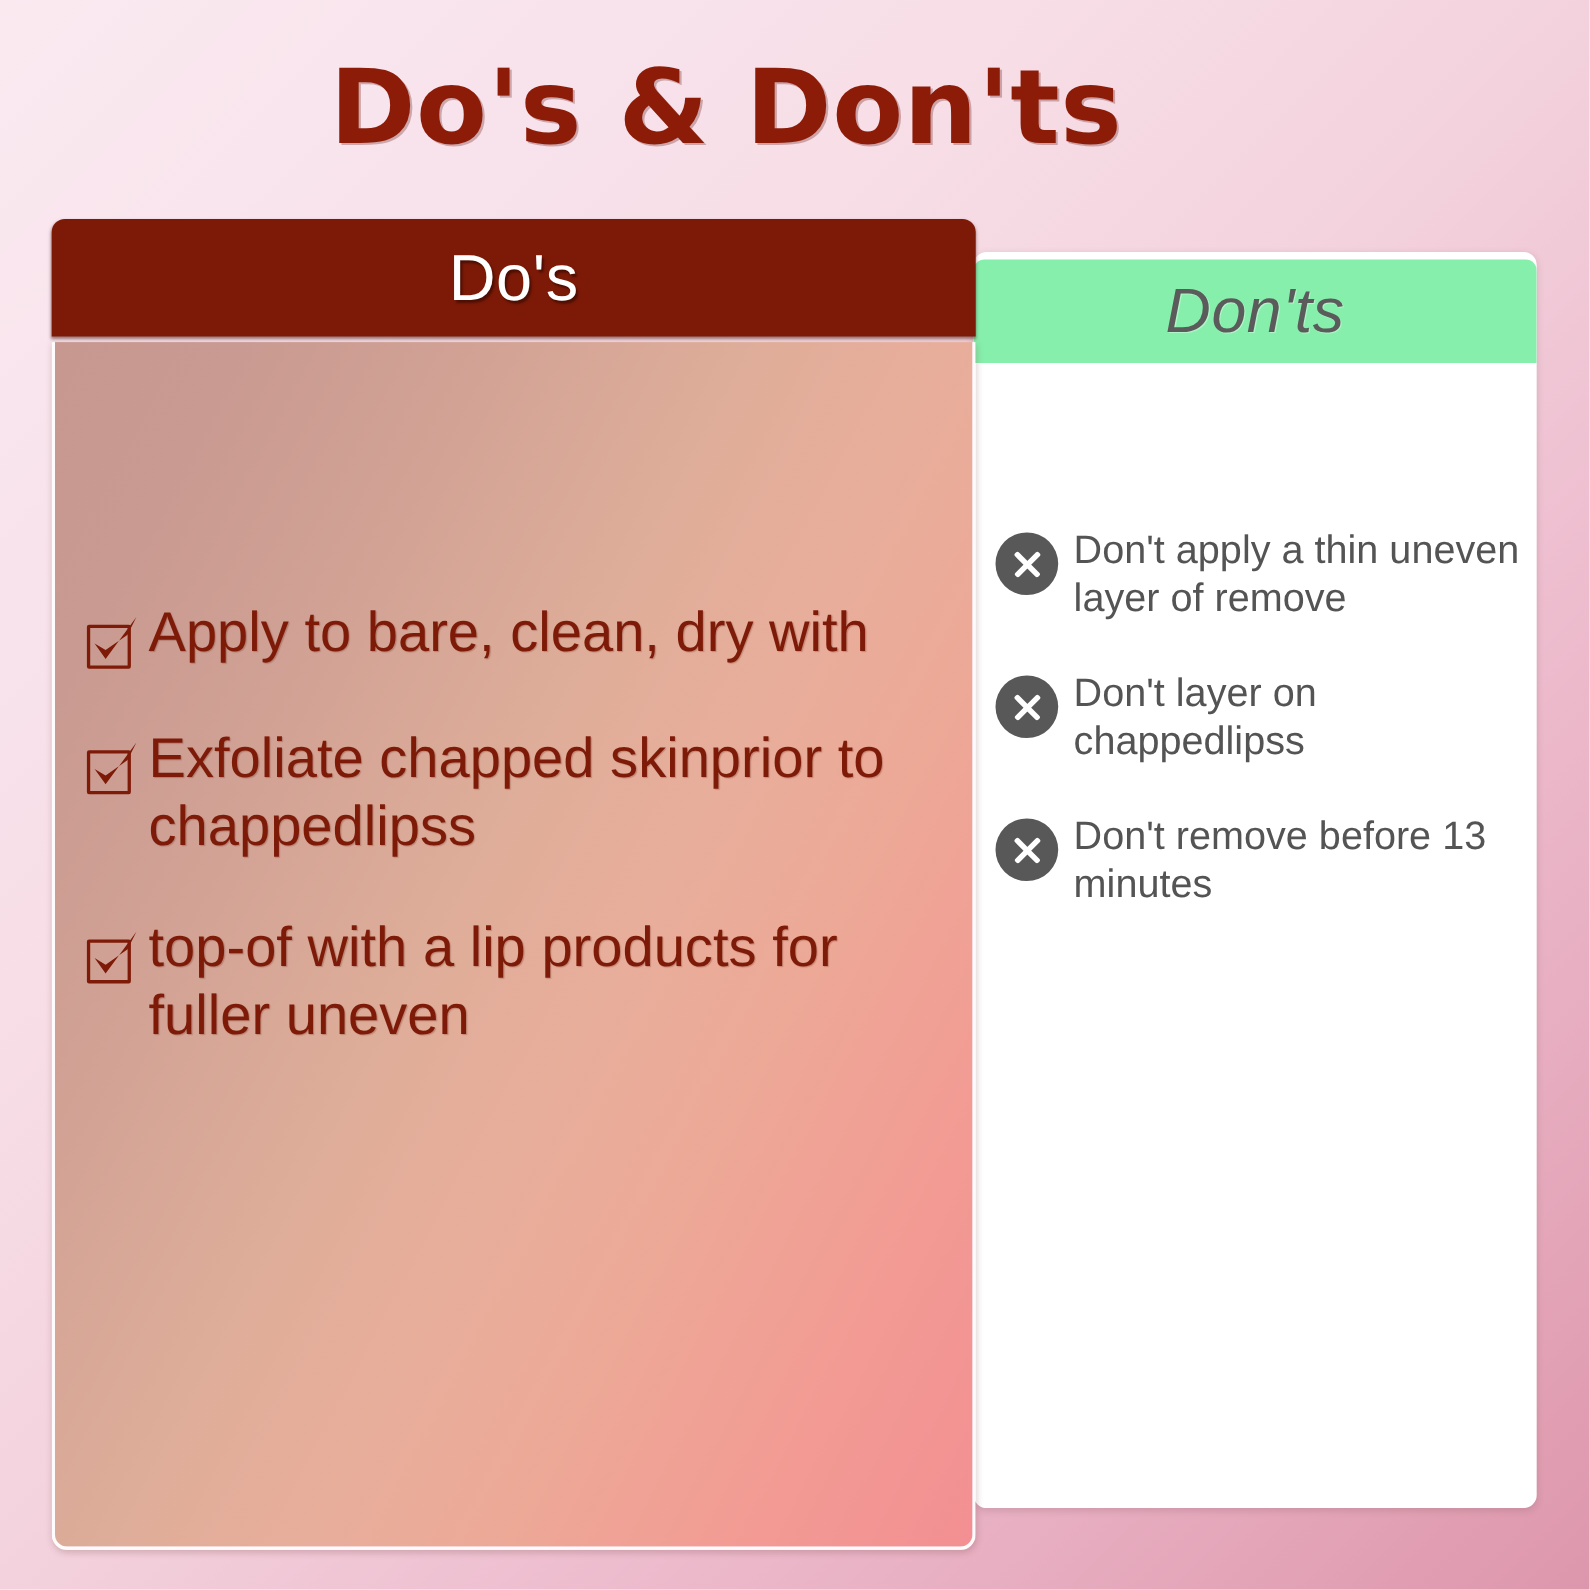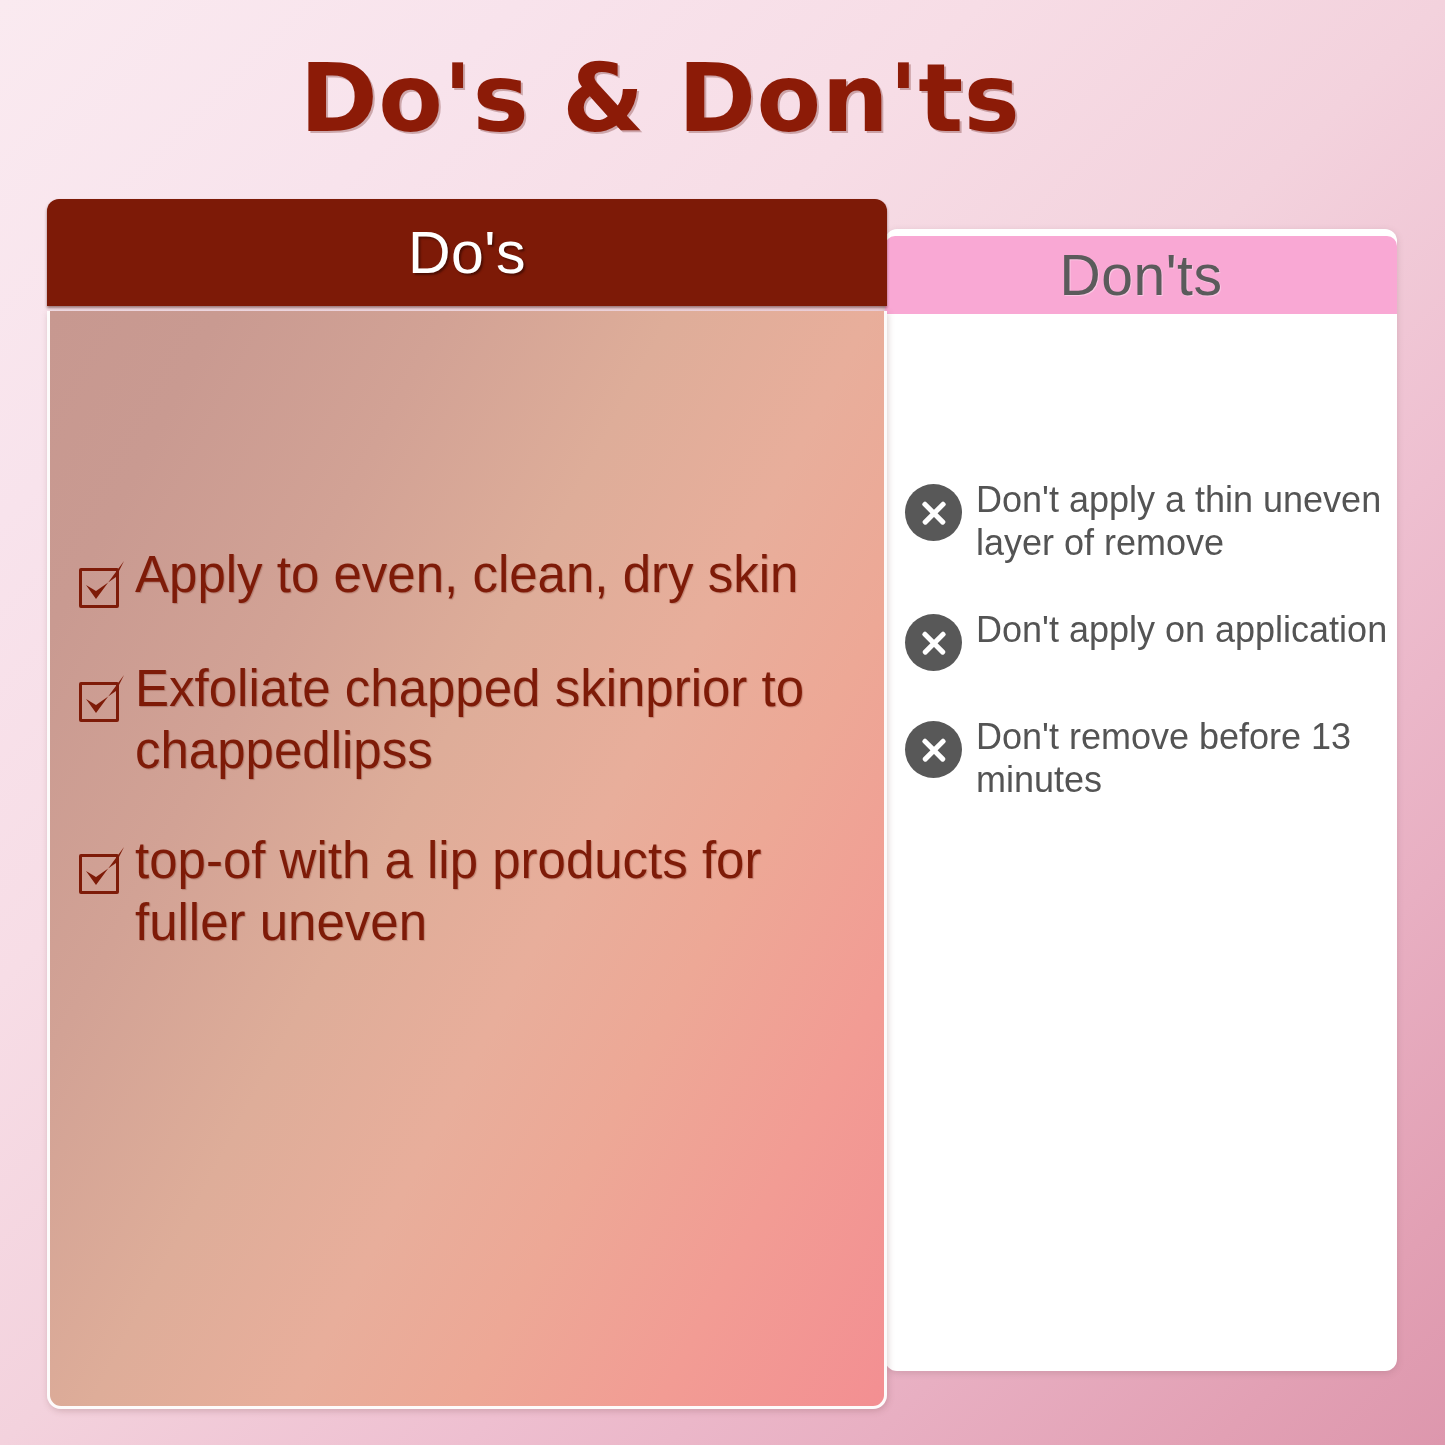--- a/index.html
+++ b/index.html
@@ -50,26 +50,27 @@
     height:1142px;
     background:#ffffff;
     border-radius:12px;
     box-shadow:0 2px 7px rgba(120,80,90,0.22);
     overflow:hidden;
   }
   .donts-header {
     position:absolute;
     left:0; top:7px;
     width:512px;
-    height:78px;
-    background:#f9a8d4;
+    height:94px;
+    background:#86efac;
     border-radius:10px 10px 0 0;
     display:flex;
     align-items:center;
     justify-content:center;
+    font-style:italic;
   }
   .donts-header-label {
     font-size:57px;
     font-weight:400;
     color:#5b5b5b;
     letter-spacing:0.5px;
     text-shadow:1px 1px 0 rgba(255,255,255,0.35);
   }
 
   .donts-list {
@@ -214,21 +215,21 @@
 
   <div class="donts-list">
 
     <div class="dont-item">
       <span class="x-icon"></span>
       <span class="dont-text">Don't apply a thin uneven layer of remove</span>
     </div>
 
     <div class="dont-item">
       <span class="x-icon"></span>
-      <span class="dont-text">Don't apply on application</span>
+      <span class="dont-text">Don't layer on chappedlipss</span>
     </div>
 
 
     <div class="dont-item">
       <span class="x-icon"></span>
       <span class="dont-text">Don't remove before 13 minutes</span>
     </div>
 
   </div>
 </div>
@@ -242,21 +243,21 @@
   <div class="dos-body">
     <div class="dos-list">
 
       <div class="do-item">
         <span class="check-icon">
           <span class="box"></span>
           <svg class="tick" viewBox="0 0 52 52" aria-hidden="true">
             <path d="M9 27 L19 41 L47 3 L39 19 L19 33 Z" fill="#7E1B08"></path>
           </svg>
         </span>
-        <span class="do-text">Apply to even, clean, dry skin</span>
+        <span class="do-text">Apply to bare, clean, dry with</span>
       </div>
 
       <div class="do-item">
         <span class="check-icon">
           <span class="box"></span>
           <svg class="tick" viewBox="0 0 52 52" aria-hidden="true">
             <path d="M9 27 L19 41 L47 3 L39 19 L19 33 Z" fill="#7E1B08"></path>
           </svg>
         </span>
         <span class="do-text">Exfoliate chapped skinprior to chappedlipss</span>

